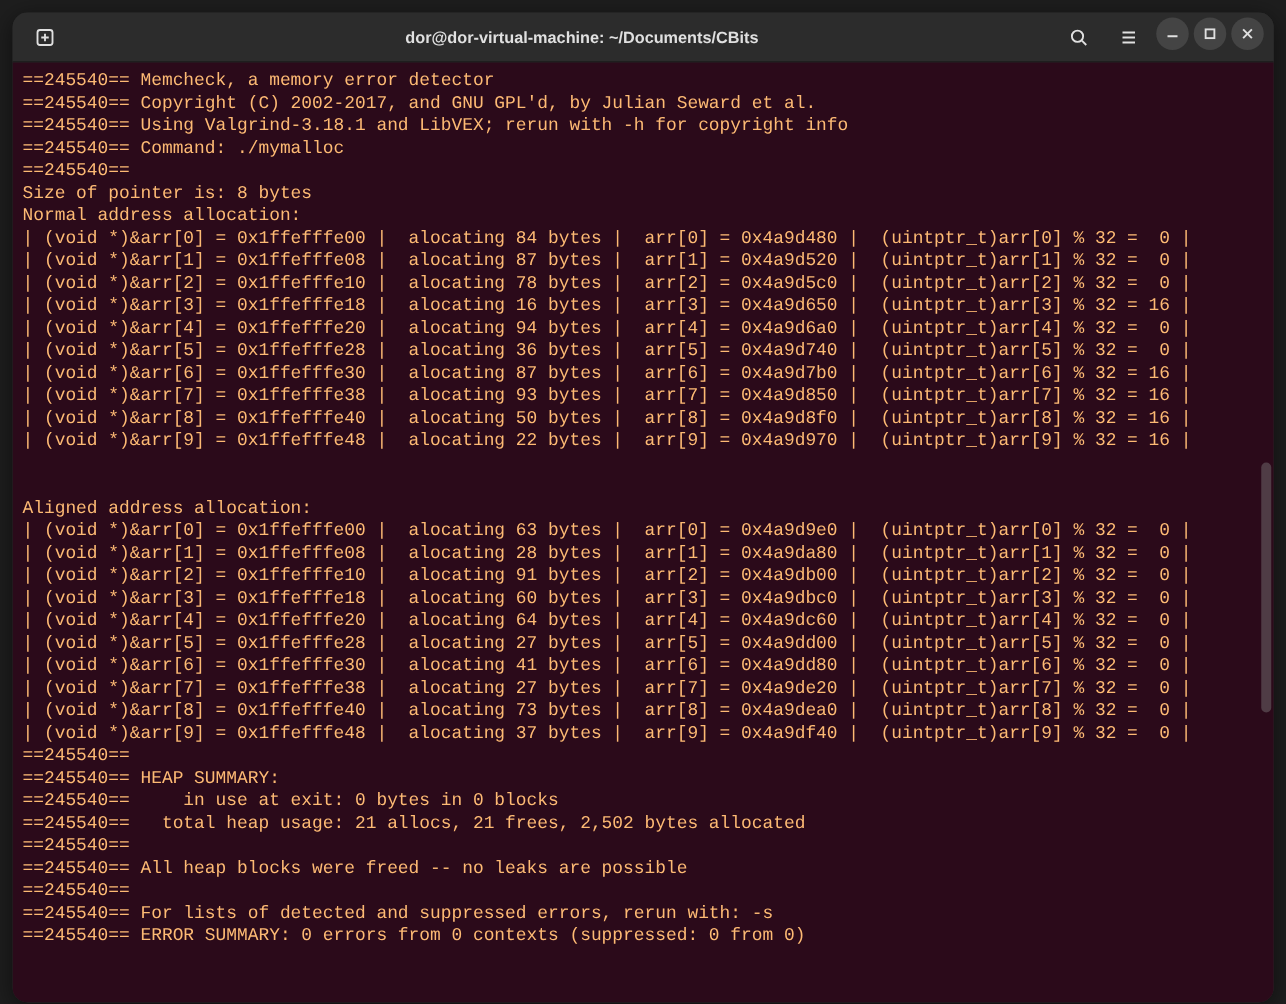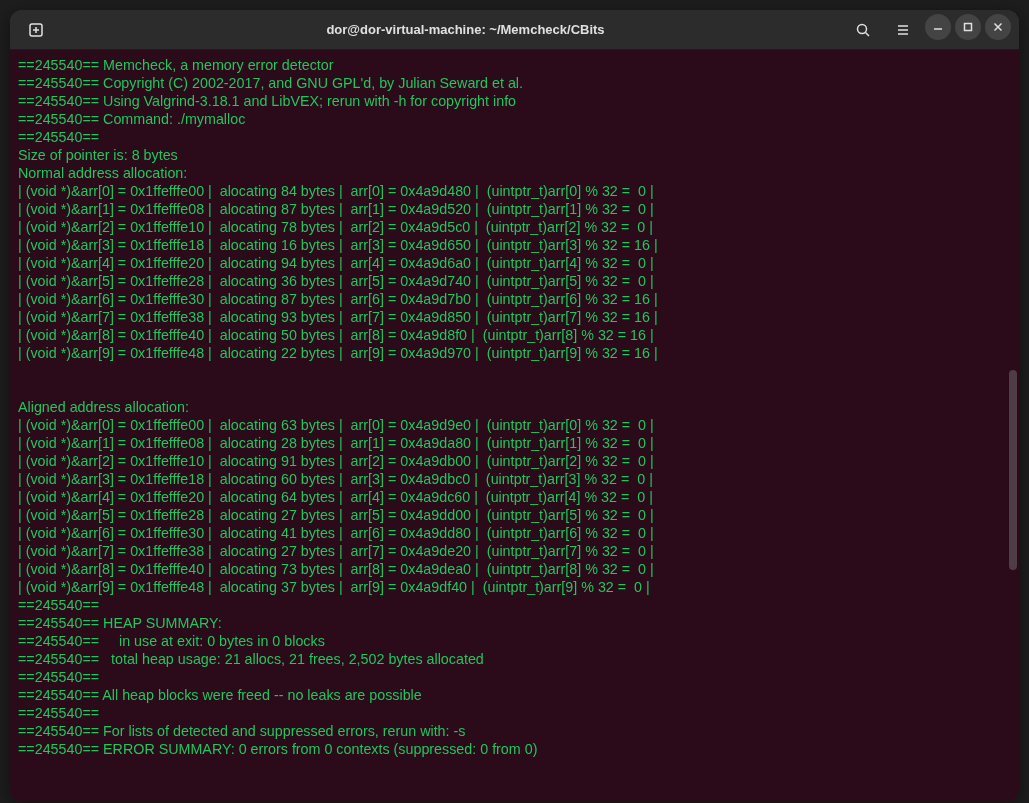--- a/index.html
+++ b/index.html
@@ -59,24 +59,24 @@
       display: flex;
       align-items: center;
       justify-content: center;
       color: #e0e0e0;
       cursor: pointer;
     }
     .window-ctrl svg { width: 12px; height: 12px; }
     .terminal {
       background: #2b0a1a;
       padding: 6px 8px;
-      font-family: Liberation Sans, sans-serif;
+      font-family: Liberation Mono, monospace;
       font-size: 14.3px;
       line-height: 18px;
-      color: #22c55e;
+      color: #fdba74;
       white-space: pre;
       overflow-x: auto;
       height: 752px;
       position: relative;
     }
     .scrollbar {
       position: absolute;
       right: 2px;
       top: 320px;
       width: 8px;
@@ -94,21 +94,21 @@
   <div class="titlebar">
     <div class="titlebar-btn">
       <svg viewBox="0 0 16 16" fill="none" stroke="currentColor" stroke-width="1.5">
         <rect x="2" y="2" width="12" height="12" rx="2"></rect>
         <line x1="8" y1="5" x2="8" y2="11"></line>
         <line x1="5" y1="8" x2="11" y2="8"></line>
       </svg>
     </div>
     <div class="spacer"></div>
 
-    <div class="titlebar-title">dor@dor-virtual-machine: ~/Memcheck/CBits</div>
+    <div class="titlebar-title">dor@dor-virtual-machine: ~/Documents/CBits</div>
 
     <div class="titlebar-right">
       <div class="titlebar-btn">
         <svg viewBox="0 0 16 16" fill="none" stroke="currentColor" stroke-width="1.5">
           <circle cx="7" cy="7" r="4.5"></circle>
           <line x1="10.5" y1="10.5" x2="14" y2="14"></line>
         </svg>
       </div>
       <div class="titlebar-btn">
         <svg viewBox="0 0 16 16" fill="none" stroke="currentColor" stroke-width="1.5">

